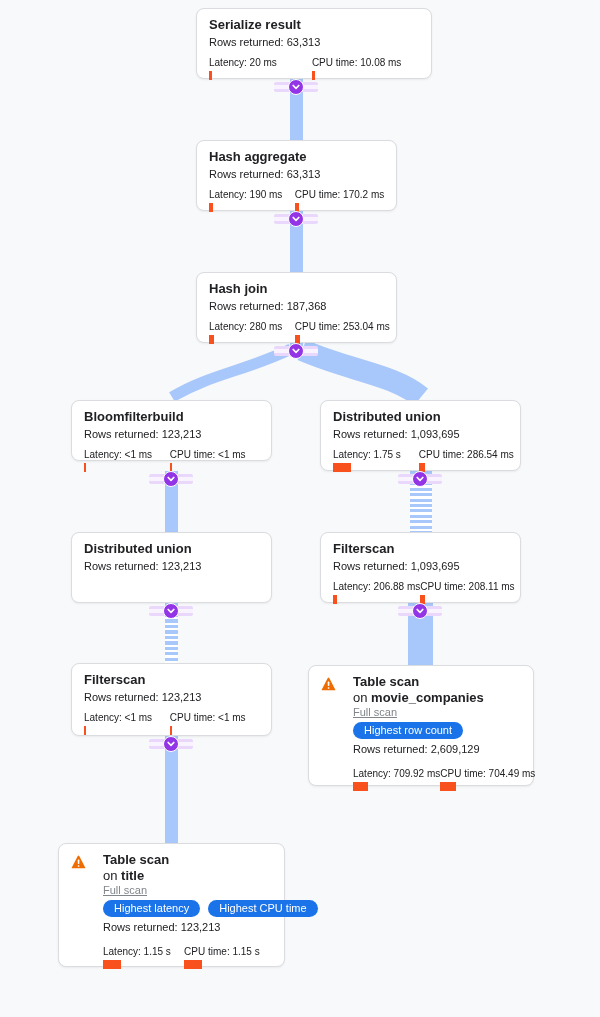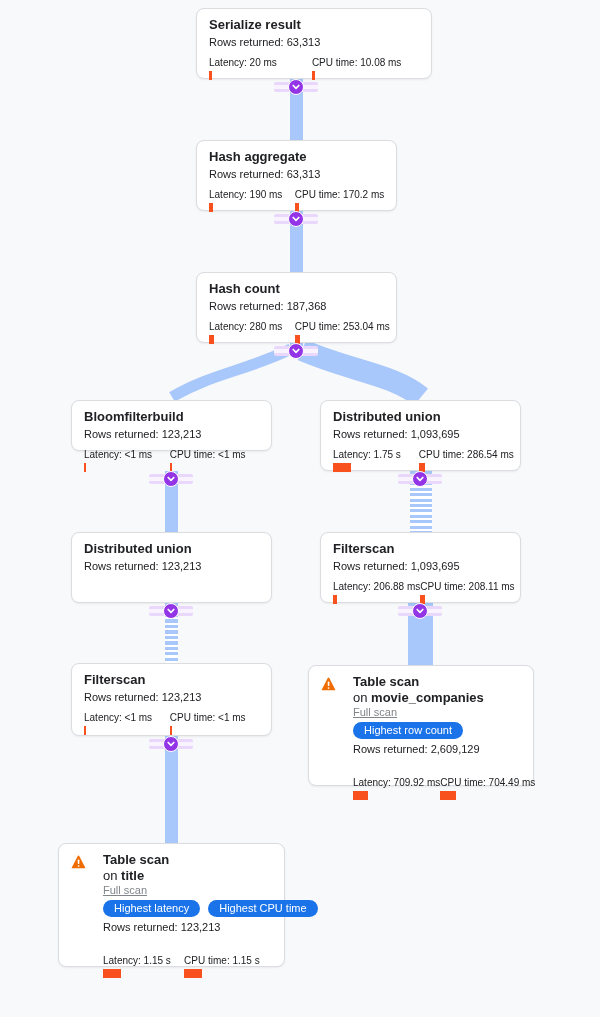--- a/index.html
+++ b/index.html
@@ -36,21 +36,21 @@
   
   .node.warned{padding-left:12px;}
   .warn-icon{position:absolute;left:12px;top:11px;width:15px;height:14px;}
   .indent{margin-left:32px;}
   .node-on{font-size:13px;line-height:14px;margin-top:1px;}
   .node-on b{font-weight:700;}
   .node-scan-type{font-size:11px;line-height:14px;color:var(--muted);text-decoration:underline;}
   .badges{margin:3px 0 3px 0;height:17px;display:flex;gap:8px;}
   .badge{display:inline-block;background:var(--badge);color:#fff;font-size:11px;line-height:17px;
     padding:0 11px;border-radius:9px;white-space:nowrap;}
-  .node.warned .metrics{margin-top:20px;}
+  .node.warned .metrics{margin-top:11px;}
 </style>
 </head>
 <body>
 
 <div class="canvas">
 
   <div class="band" style="left:290px;top:79px;width:13px;height:61px"></div>
   <div class="band" style="left:290px;top:211px;width:13px;height:61px"></div>
   <div class="band" style="left:290px;top:343px;width:13px;height:10px"></div>
   <div class="band" style="left:165px;top:471px;width:13px;height:61px"></div>
@@ -137,35 +137,35 @@
           <div class="bar" style="width: 4px;"></div>
         </div>
       <div class="metric">
           <div class="metric-label">CPU time: 170.2 ms</div>
           <div class="bar" style="width: 4px;"></div>
         </div>
     </div>
   </div>
 
   <div class="node" style="left:196px;top:272px;width:201px;height:71px">
-    <div class="node-title">Hash count</div>
+    <div class="node-title">Hash join</div>
     <div class="node-rows">Rows returned: 187,368</div>
     <div class="metrics">
       <div class="metric">
           <div class="metric-label">Latency: 280 ms</div>
           <div class="bar" style="width: 5px;"></div>
         </div>
       <div class="metric">
           <div class="metric-label">CPU time: 253.04 ms</div>
           <div class="bar" style="width: 5px;"></div>
         </div>
     </div>
   </div>
 
-  <div class="node" style="left:71px;top:400px;width:201px;height:51px">
+  <div class="node" style="left:71px;top:400px;width:201px;height:61px">
     <div class="node-title">Bloomfilterbuild</div>
     <div class="node-rows">Rows returned: 123,213</div>
     <div class="metrics">
       <div class="metric">
           <div class="metric-label">Latency: &lt;1 ms</div>
           <div class="bar" style="width: 2px;"></div>
         </div>
       <div class="metric">
           <div class="metric-label">CPU time: &lt;1 ms</div>
           <div class="bar" style="width: 2px;"></div>

